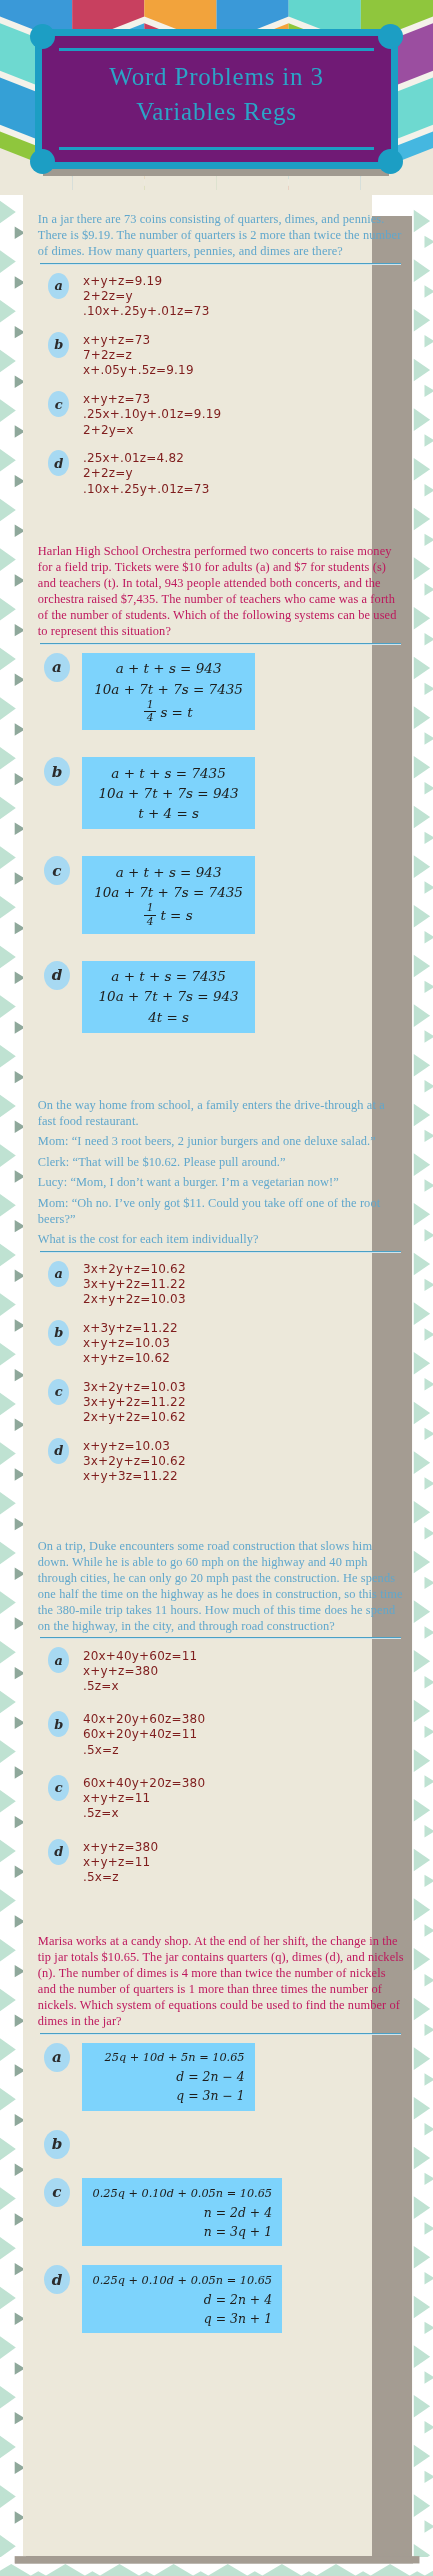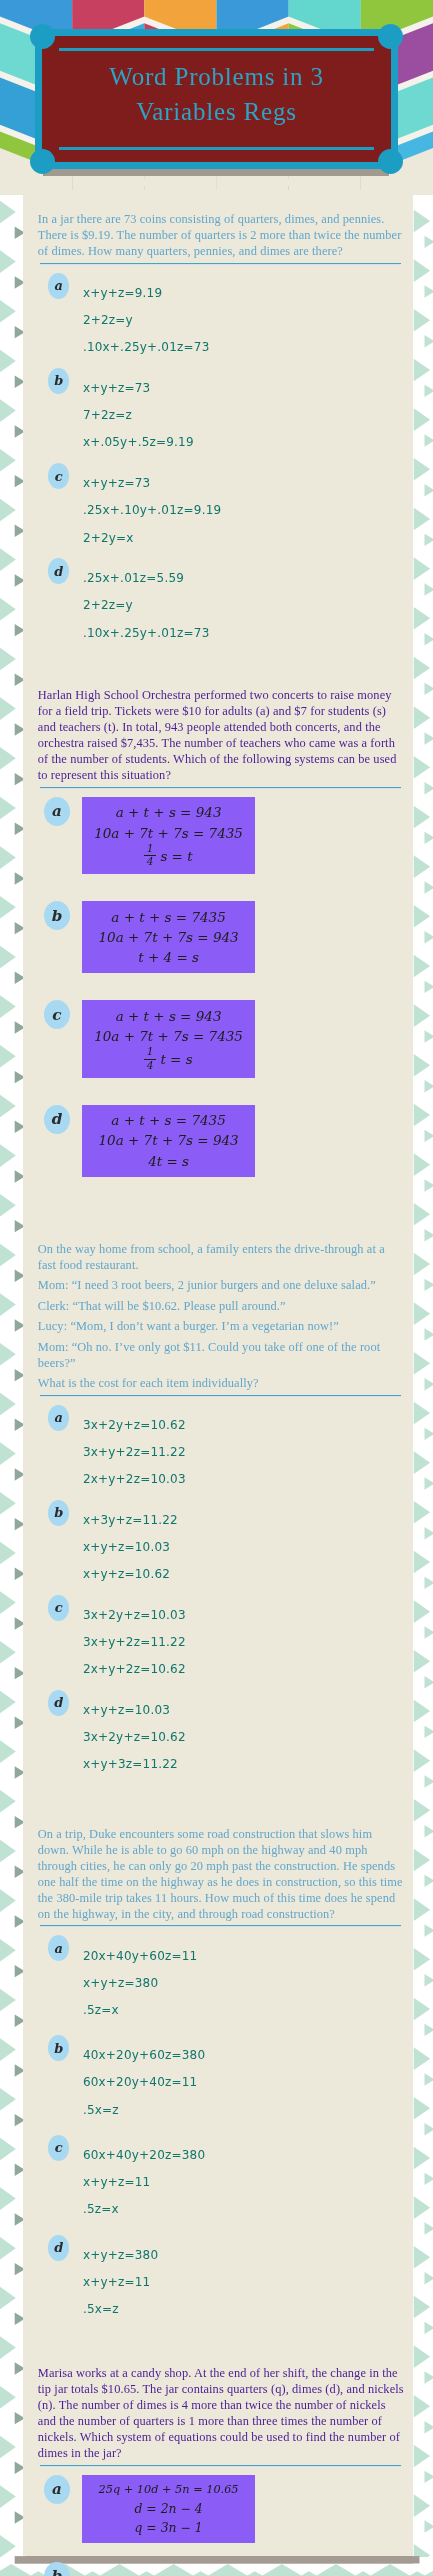--- a/index.html
+++ b/index.html
@@ -1,64 +1,64 @@
 <!DOCTYPE html>
 <html style="font-size:9px"><head>
 <meta charset="utf-8">
 <style>
   html,body{margin:0;padding:0;background:#ffffff;}
   .page{position:relative;width:433px;height:2576px;overflow:hidden;background:#ffffff;
         font-family:"Liberation Sans",sans-serif;}
   
   .hdr-svg{position:absolute;left:0;top:0;z-index:1;}
   .title-shadow{position:absolute;left:43px;top:169px;width:346px;height:6.8px;background:#a09a90;z-index:2;}
-  .title-box{position:absolute;left:35px;top:29px;width:363px;height:140px;background:#7f1d1d;
+  .title-box{position:absolute;left:35px;top:29px;width:363px;height:140px;background:#701a75;
              border:7.3px solid #1c9ec4;box-sizing:border-box;z-index:3;}
   .title-box .rule{position:absolute;left:17px;right:17px;height:2.8px;background:#1c9ec4;}
   .rule.top{top:12.4px}.rule.bot{bottom:12.4px}
   .corner{position:absolute;width:25px;height:25px;border-radius:50%;background:#1c9ec4;}
   .corner.tl{left:-12.4px;top:-12.4px}.corner.tr{right:-12.4px;top:-12.4px}
   .corner.bl{left:-12.4px;bottom:-12.4px}.corner.br{right:-12.4px;bottom:-12.4px}
   .title-text{position:absolute;left:0;right:0;top:22.6px;text-align:center;
               font-family:"Liberation Serif",serif;font-weight:400;color:#2ba4c7;
               font-size:25px;line-height:35px;letter-spacing:0.8px;}
   
   .shadow-behind{position:absolute;left:14.7px;top:216px;width:398px;height:2348px;background:#a49c92;z-index:1;}
-  .card{position:absolute;left:22.6px;top:190px;width:390px;height:2366px;background:#ece8da;z-index:2;
+  .card{position:absolute;left:22.6px;top:190px;width:349px;height:2366px;background:#ece8da;z-index:2;
         box-sizing:border-box;padding-top:21.4px;}
   .strip{position:absolute;z-index:1;}
   
   .question{margin:0;}
   .q2{padding-top:34px}.q3{padding-top:37px}.q4{padding-top:41px}.q5{padding-top:31px}
   .prompt{margin-left:15.2px;width:367px;font-family:"Liberation Serif",serif;font-size:12.4px;
           line-height:16px;letter-spacing:0.1px;}
   .prompt p{margin:0 0 4.5px 0;}
   .prompt p:last-child{margin-bottom:0;}
   .tone-blue{color:#60a7cc}
-  .tone-dark{color:#4c1d95}
+  .tone-dark{color:#be185d}
   .separator{margin:3.4px 12px 0 17px;width:361px;height:1.1px;background:#4aa0c5;
              border-bottom:0.6px solid #cfe4ec;}
   .options{margin-top:8px;}
   .option{display:flex;align-items:flex-start;}
   .option.plain{padding-left:25.4px;margin-bottom:12.4px;}
   .option.boxed{padding-left:21.4px;margin-bottom:27px;}
   .q4 .option.plain{margin-bottom:17px;}
   .q5 .option.boxed{margin-bottom:19px;}
   .badge{flex:none;display:flex;align-items:center;justify-content:center;
          background:#a7d9f2;border-radius:50%;color:#2b2b2b;
          font-family:"DejaVu Serif",serif;font-style:italic;font-weight:700;}
   .option.plain .badge{width:21.4px;height:26px;font-size:13px;}
   .option.boxed .badge{width:26px;height:29px;font-size:15.2px;}
   .eqlines{margin-left:13.5px;padding-top:1.1px;}
   .eqlines .eqline{font-family:"DejaVu Sans",sans-serif;font-size:12px;line-height:15.2px;
-                   color:#0f766e;letter-spacing:0.2px;margin-top:12px;}
-  .eqbox{margin-left:12.4px;background:#8b5cf6;min-width:152px;padding:5.6px 10.2px;text-align:center;}
+                   color:#7f1d1d;letter-spacing:0.2px;}
+  .eqbox{margin-left:12.4px;background:#7dd3fc;min-width:152px;padding:5.6px 10.2px;text-align:center;}
   .eqbox .eqline{font-family:"DejaVu Serif",serif;font-style:italic;font-size:13.5px;
                  line-height:20.3px;color:#1e1d1b;white-space:nowrap;}
-  .q5 .eqbox .eqline{font-size:12.4px;line-height:19px;}
+  .q5 .eqbox .eqline{font-size:12.4px;line-height:19px;text-align:right;}
   .q5 .eqbox .eqline.long{font-size:11.3px;}
   .frac{display:inline-flex;flex-direction:column;align-items:center;vertical-align:middle;
         margin-right:4.5px;font-size:10.7px;line-height:1.15;}
   .frac .num{border-bottom:1.1px solid #1e1d1b;padding:0 2.3px;}
   .eqline .rest{vertical-align:middle;text-align:right;}
 </style>
 </head>
 <body>
 
 <div class="page">
@@ -367,21 +367,21 @@
             <span class="badge">c</span>
             <div class="eqlines">
               <div class="eqline">x+y+z=73</div>
               <div class="eqline">.25x+.10y+.01z=9.19</div>
               <div class="eqline">2+2y=x</div>
             </div>
           </div>
           <div class="option plain">
             <span class="badge">d</span>
             <div class="eqlines">
-              <div class="eqline">.25x+.01z=5.59</div>
+              <div class="eqline">.25x+.01z=4.82</div>
               <div class="eqline">2+2z=y</div>
               <div class="eqline">.10x+.25y+.01z=73</div>
             </div>
           </div>
         </div>
       </section>
       <section class="question q2">
         <div class="prompt tone-dark">
           <p>Harlan High School Orchestra performed two concerts to raise money for a field trip.  Tickets were $10 for adults (a) and $7 for students (s) and teachers (t).  In total, 943 people attended both concerts, and the orchestra raised $7,435. The number of teachers who came was a forth of the number of students.  Which of the following systems can be used to represent this situation?</p>
         </div>

